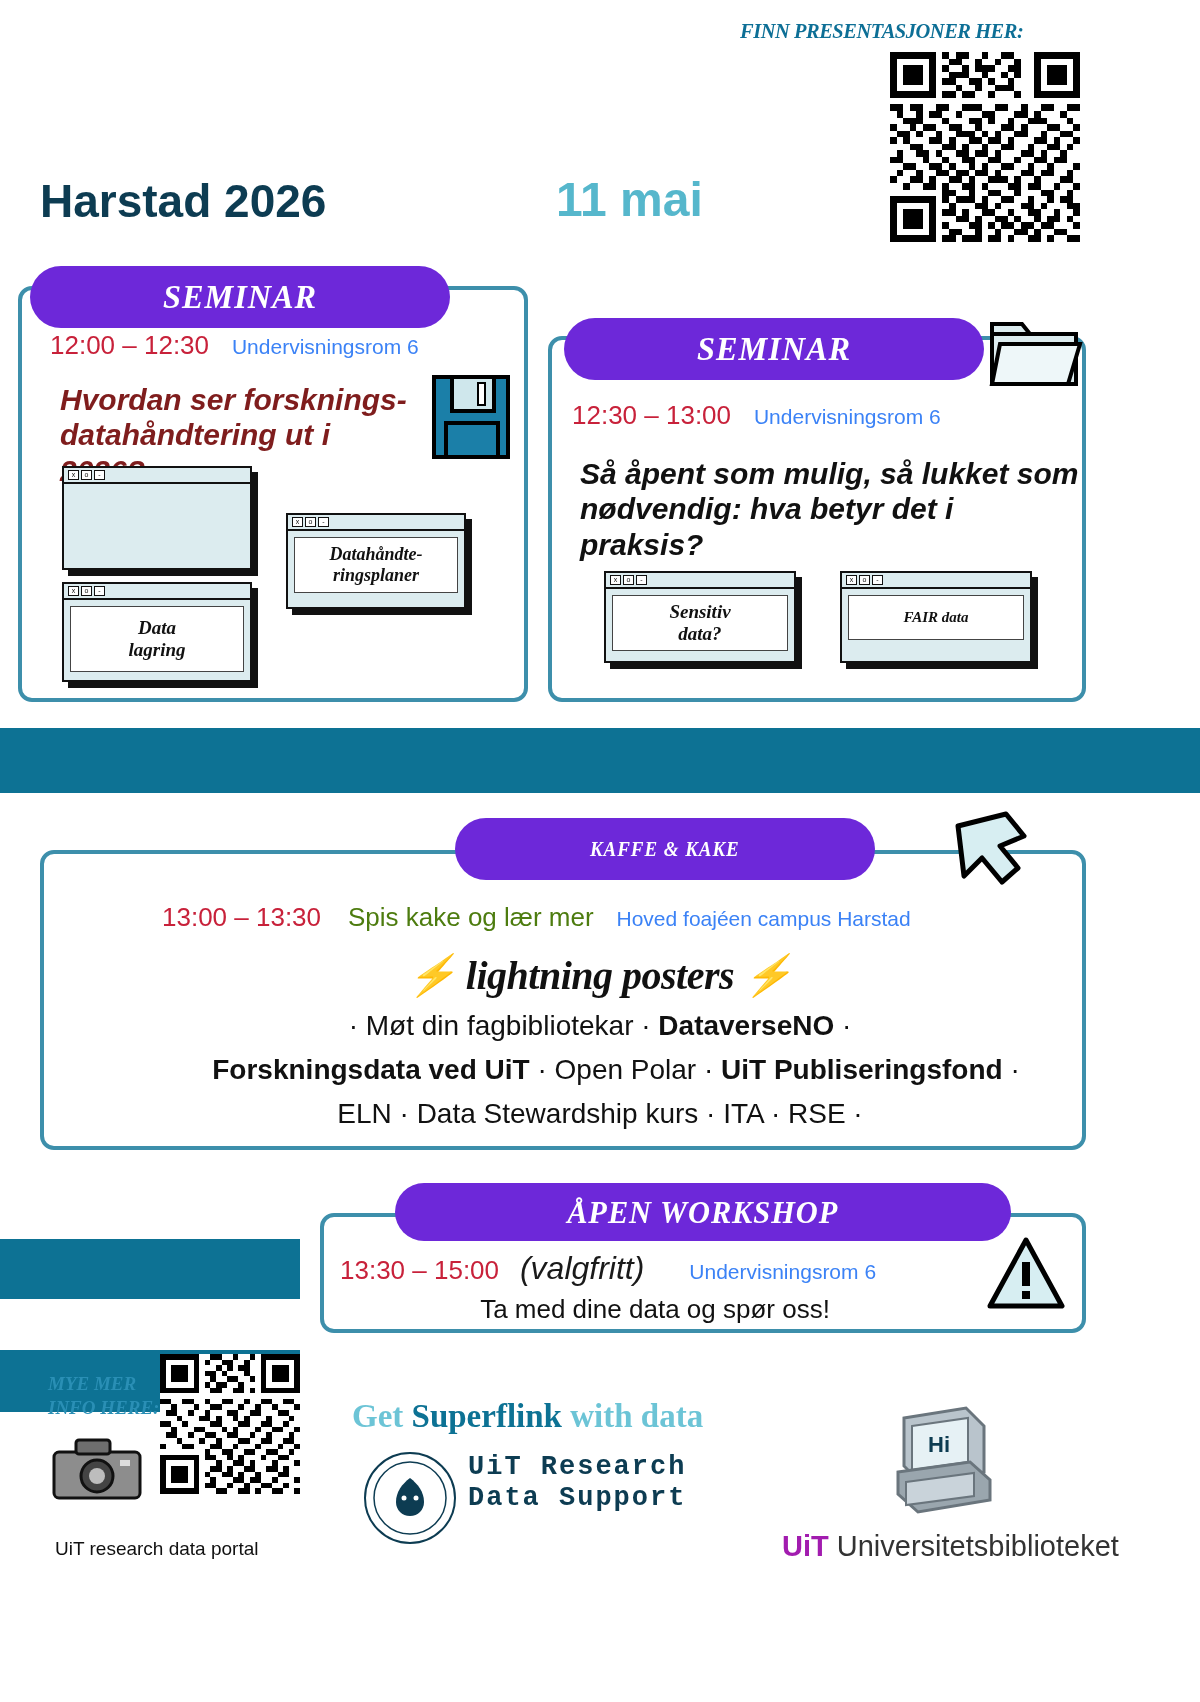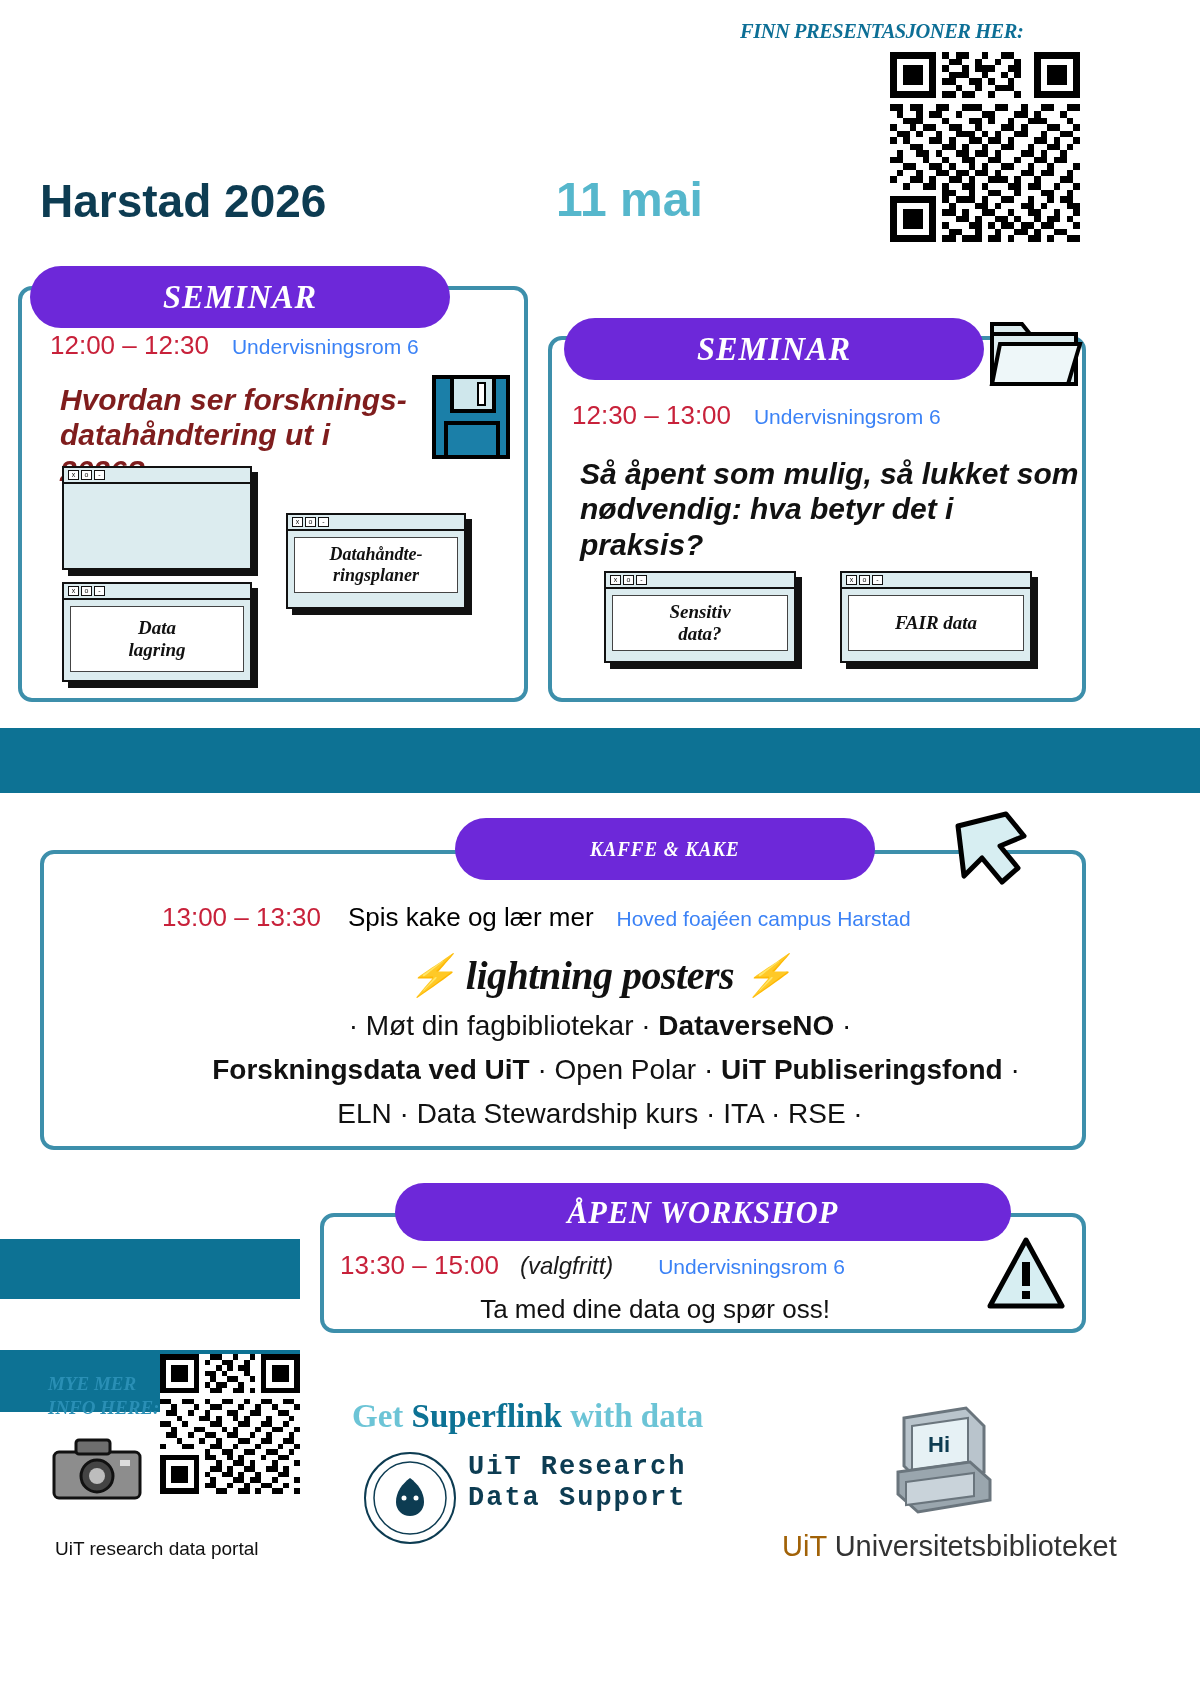--- a/index.html
+++ b/index.html
@@ -55,22 +55,22 @@
     font-family: "Liberation Serif", serif;
     font-style: italic; font-weight: 700;
     letter-spacing: 1px;
     z-index: 5;
   }
   .pill span { transform: scaleX(0.95); display: block; }
 
   .timerow { position: absolute; white-space: nowrap; }
   .t-time  { color: #c8213a; font-size: 26px; }
   .t-room  { color: #3b82f6; font-size: 21px; }
-  .t-mid   { color: #000000; font-size: 26px; }
-  .t-opt   { color: #1a1a1a; font-size: 24px; font-style: italic; margin-top: 28px; }
+  .t-mid   { color: #4d7c0f; font-size: 26px; }
+  .t-opt   { color: #1a1a1a; font-size: 32px; font-style: italic; margin-top: 28px; }
 
   .headline {
     position: absolute;
     color: #7f1d1d;
     font-size: 30px; font-weight: 700; font-style: italic;
     line-height: 1.18;
   }
   .headline.dark { color: #111111; }
 
   
@@ -138,21 +138,21 @@
     position: absolute; left: 468px; top: 1452px;
     font-family: "Liberation Mono", monospace;
     font-weight: 700; font-size: 27px; color: #0d3c52;
     line-height: 1.15; letter-spacing: 2px;
   }
   .ub-text {
     position: absolute; left: 782px; top: 1530px;
     font-size: 29px; color: #333;
     white-space: nowrap;
   }
-  .ub-text b { color: #a16207; font-weight: 400; }
+  .ub-text b { color: #a21caf; font-weight: 700; }
 </style>
 </head>
 <body>
 
 <div class="header">
   <div class="subtitle">Harstad 2026</div>
   <div class="date">11 mai</div>
   <div class="finn-label">FINN PRESENTASJONER HER:</div>
   <svg class="qr-top" viewBox="0 0 29 29" shape-rendering="crispEdges">
     <rect width="29" height="29" fill="#fff"></rect>
@@ -452,21 +452,21 @@
       <div>data?</div>
     </div>
   </div>
 </div>
 <div class="win" style="left:840px;top:571px;width:192px;height:92px;">
   <div class="bar">
     <div class="btn">x</div>
     <div class="btn">o</div>
     <div class="btn">-</div>
   </div>
-  <div class="body" style="height:56px;font-size:19px;">
+  <div class="body" style="height:45px;font-size:15px;">
     <div>FAIR data</div>
   </div>
 </div>
 
 <div class="bar-blue" style="left:0;top:728px;width:1200px;height:65px;"></div>
 <div class="bar-blue" style="left:0;top:1239px;width:300px;height:60px;"></div>
 <div class="bar-blue" style="left:0;top:1350px;width:300px;height:62px;"></div>
 
 <div class="card" style="left:40px; top:850px; width:1046px; height:300px;"></div>
 <div class="pill" style="left:455px; top:818px; width:420px; height:62px; font-size:20px;">

